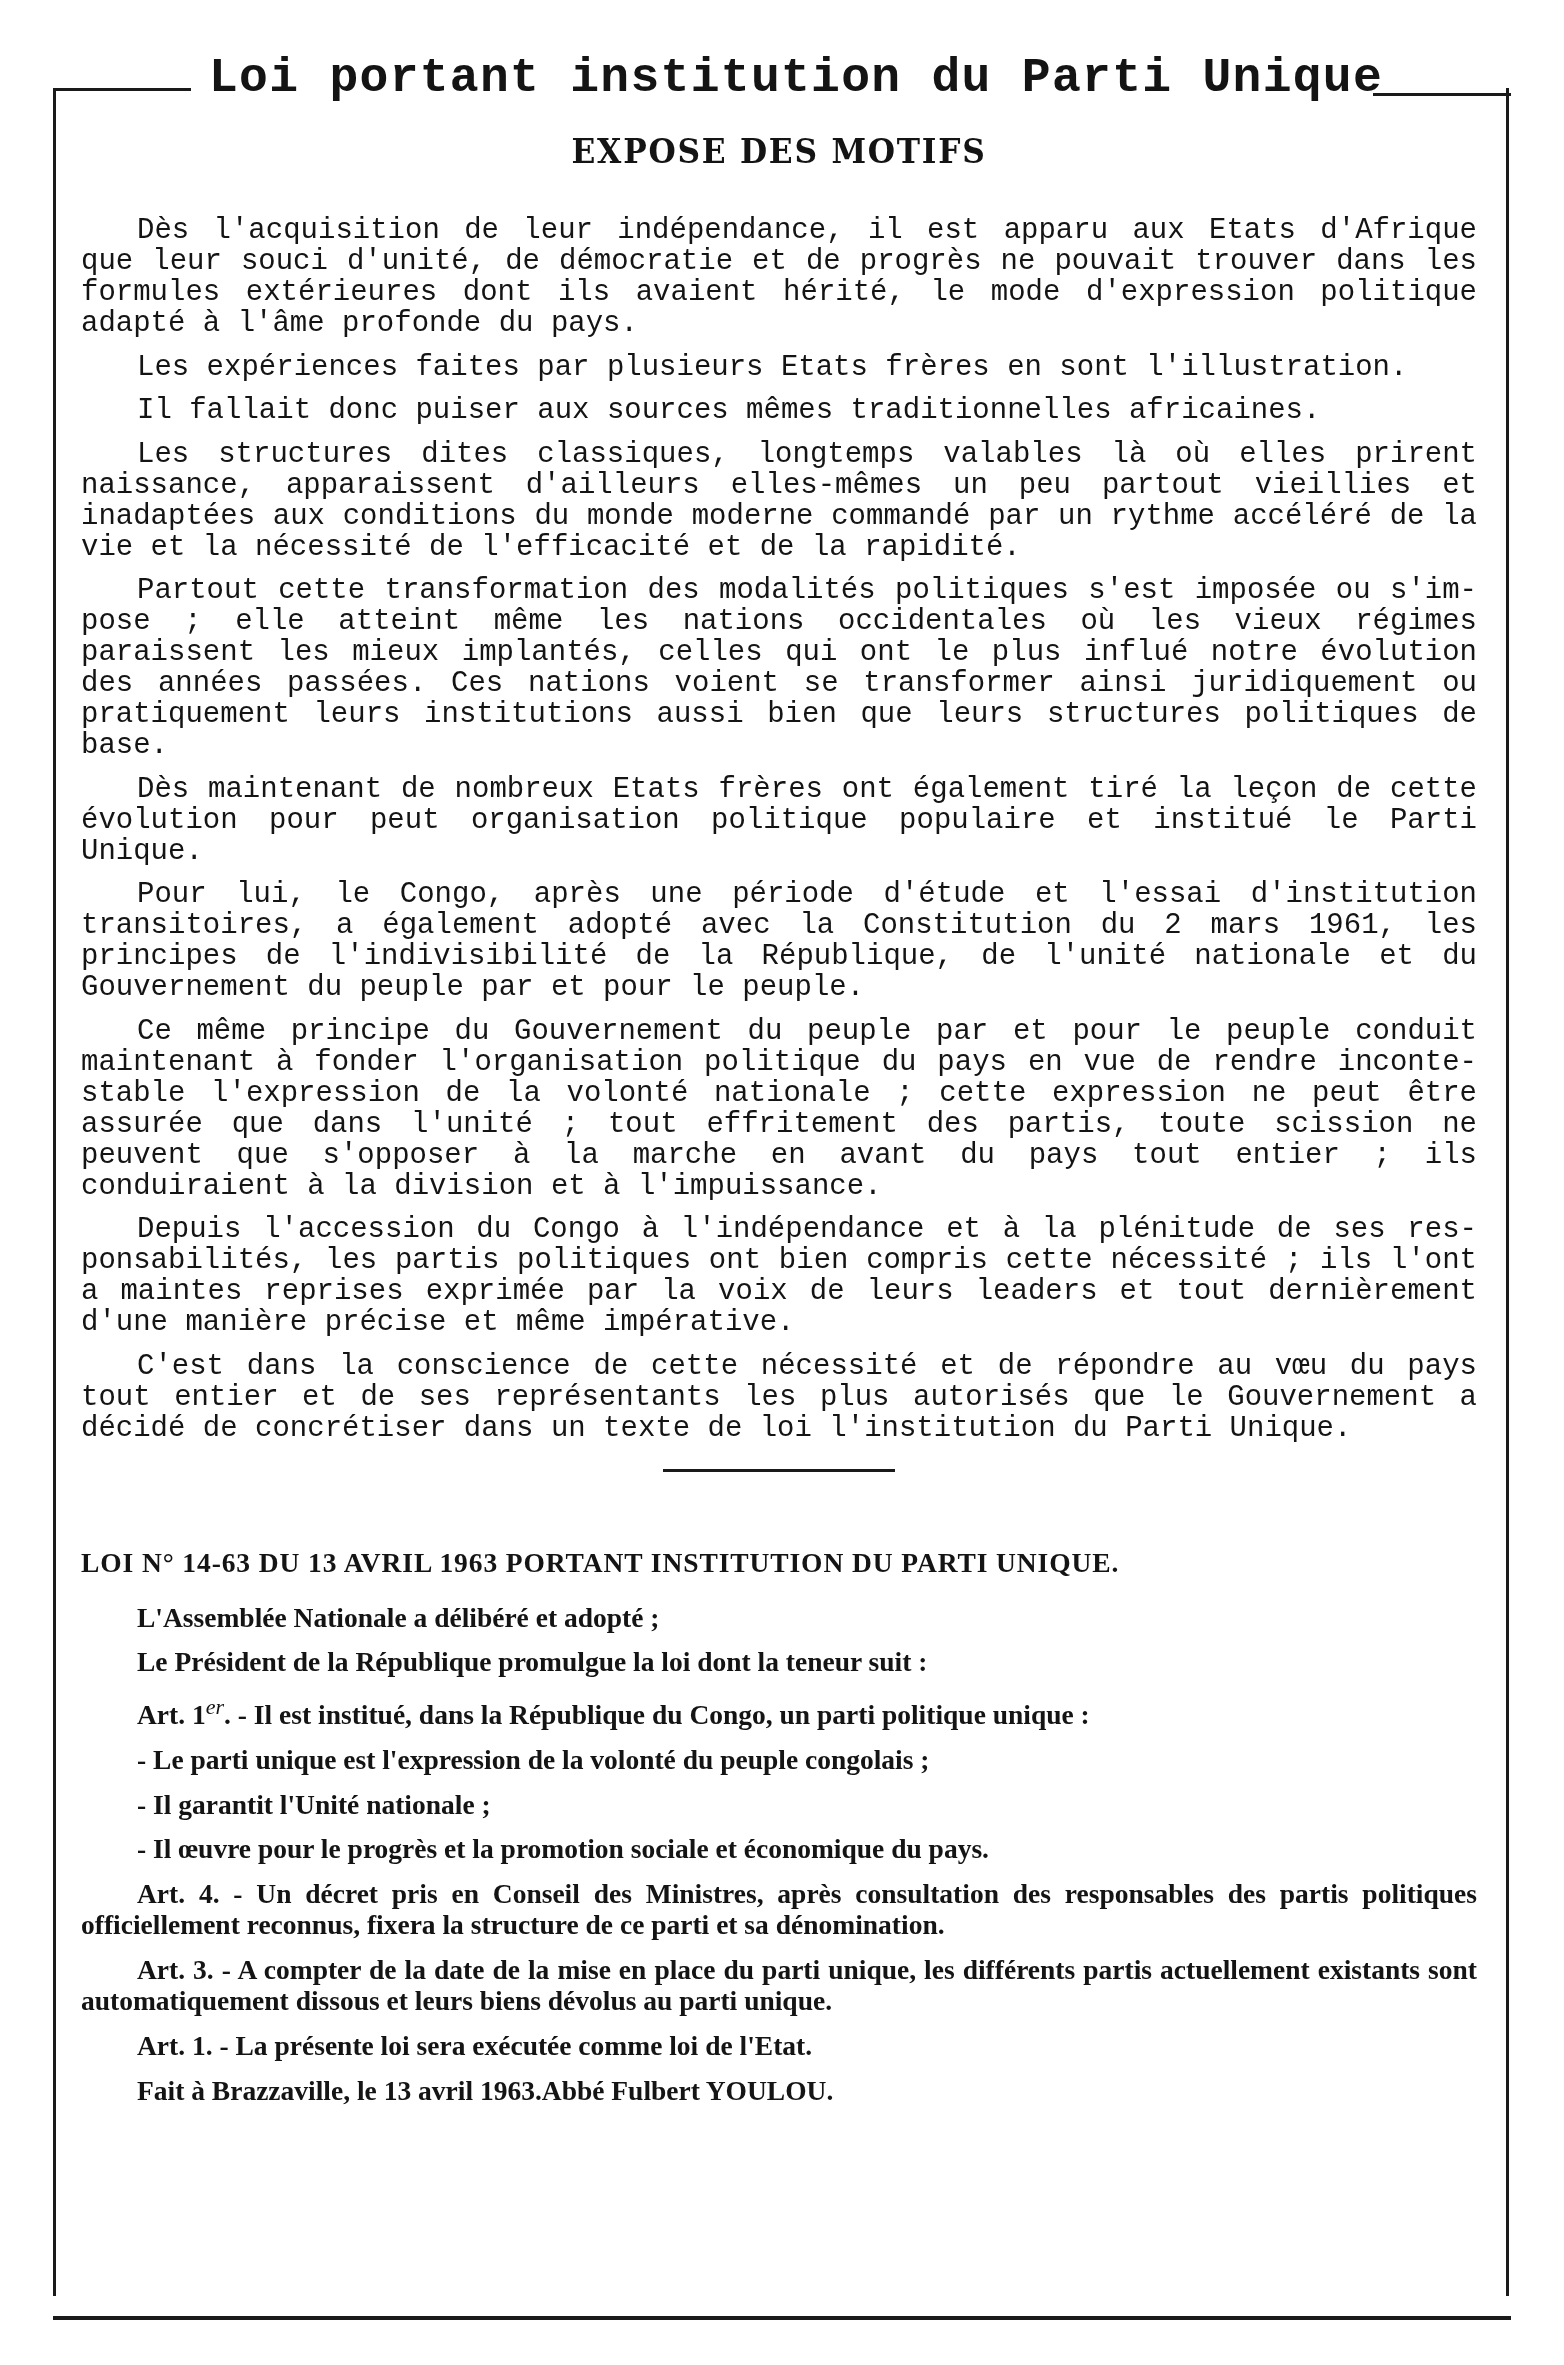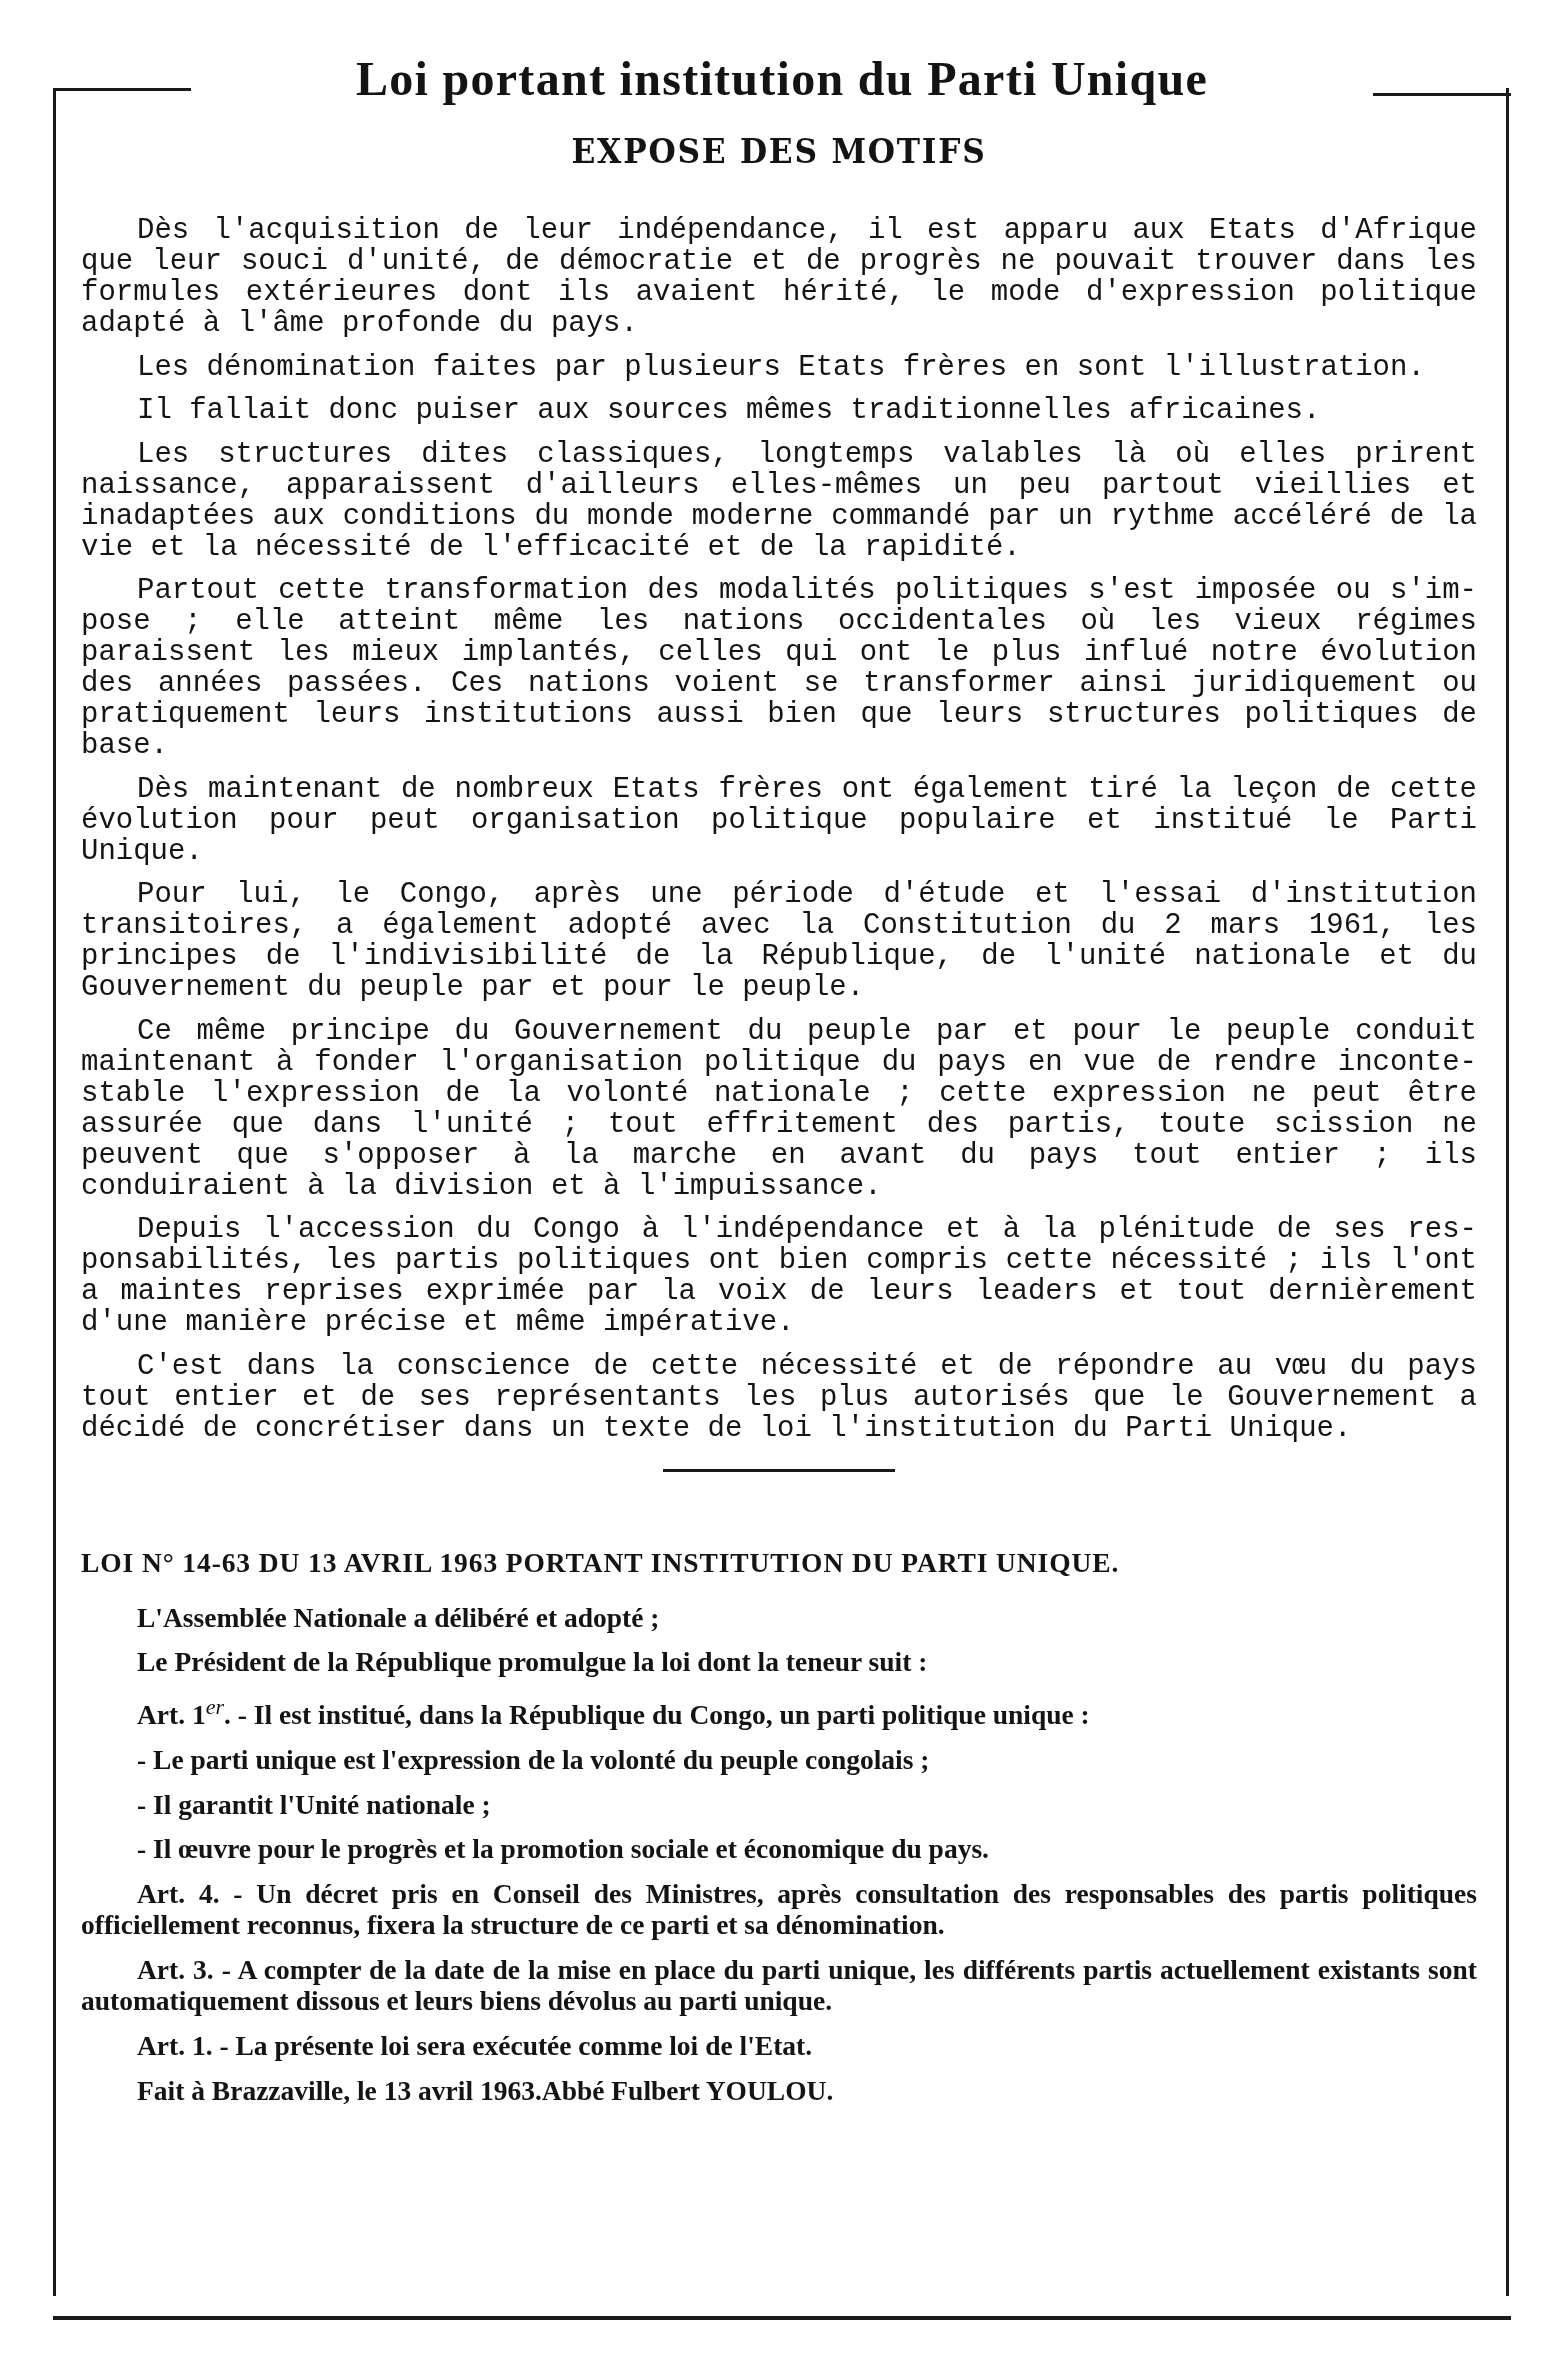--- a/index.html
+++ b/index.html
@@ -2,21 +2,21 @@
 <html style="font-size:10px"><head>
 <meta charset="utf-8">
 <style>
   html, body { margin: 0; padding: 0; background: #ffffff; }
   body { width: 1565px; height: 2366px; position: relative; overflow: hidden; color: #141414; }
 
   .title-row { position: absolute; left: 53px; top: 38px; width: 1458px; height: 69px; }
   .title-line-left { position: absolute; left: 0; top: 50px; width: 138px; border-top: 3.1px solid #1a1a1a; }
   .title-line-right { position: absolute; right: 0; top: 55px; width: 138px; border-top: 3.1px solid #1a1a1a; }
   .title { position: absolute; left: 156px; right: 156px; top: 6.3px; text-align: center;
-           font-family: Liberation Serif, serif; font-weight: bold; font-size: 48px;
+           font-family: Liberation Mono, monospace; font-weight: bold; font-size: 48px;
            letter-spacing: 1.3px; white-space: nowrap; line-height: 69px; }
 
   .frame { position: absolute; left: 53px; top: 88px; width: 1456px; height: 2208px;
            border-left: 3.1px solid #1a1a1a; border-right: 3.1px solid #1a1a1a; box-sizing: border-box; }
   .bottom-rule { position: absolute; left: 53px; top: 2316px; width: 1458px; border-top: 4.4px solid #1a1a1a; }
 
   .content { position: absolute; left: 81px; top: 131px; width: 1396px; }
 
   .subtitle { text-align: center; font-family: "DejaVu Serif", serif; font-weight: bold;
               font-size: 34px; letter-spacing: 1.9px; margin: 0 0 44px 0; transform: scaleX(0.92); }
@@ -43,21 +43,21 @@
 </div>
 
 <div class="frame"></div>
 <div class="bottom-rule"></div>
 
 <div class="content">
   <div class="subtitle">EXPOSE DES MOTIFS</div>
 
   <div class="expose">
     <p>Dès l'acquisition de leur indépendance, il est apparu aux Etats d'Afrique que leur souci d'unité, de démocratie et de progrès ne pouvait trouver dans les formules extérieures dont ils avaient hérité, le mode d'expression politique adapté à l'âme profonde du pays.</p>
-    <p>Les dénomination faites par plusieurs Etats frères en sont l'illustration.</p>
+    <p>Les expériences faites par plusieurs Etats frères en sont l'illustration.</p>
     <p>Il fallait donc puiser aux sources mêmes traditionnelles africaines.</p>
     <p>Les structures dites classiques, longtemps valables là où elles prirent naissance, apparaissent d'ailleurs elles-mêmes un peu partout vieillies et inadaptées aux conditions du monde moderne commandé par un rythme accéléré de la vie et la nécessité de l'efficacité et de la rapidité.</p>
     <p>Partout cette transformation des modalités politiques s'est imposée ou s'im­pose ; elle atteint même les nations occidentales où les vieux régimes paraissent les mieux implantés, celles qui ont le plus influé notre évolution des années passées. Ces nations voient se transformer ainsi juridiquement ou pratiquement leurs institutions aussi bien que leurs structures politiques de base.</p>
     <p>Dès maintenant de nombreux Etats frères ont également tiré la leçon de cette évolution pour peut organisation politique populaire et institué le Parti Unique.</p>
     <p>Pour lui, le Congo, après une période d'étude et l'essai d'institution transi­toires, a également adopté avec la Constitution du 2 mars 1961, les principes de l'indivisibilité de la République, de l'unité nationale et du Gouvernement du peuple par et pour le peuple.</p>
     <p>Ce même principe du Gouvernement du peuple par et pour le peuple conduit maintenant à fonder l'organisation politique du pays en vue de rendre inconte­stable l'expression de la volonté nationale ; cette expression ne peut être assurée que dans l'unité ; tout effritement des partis, toute scission ne peuvent que s'opposer à la marche en avant du pays tout entier ; ils conduiraient à la divi­sion et à l'impuissance.</p>
     <p>Depuis l'accession du Congo à l'indépendance et à la plénitude de ses res­ponsabilités, les partis politiques ont bien compris cette nécessité ; ils l'ont a maintes reprises exprimée par la voix de leurs leaders et tout dernièrement d'une manière précise et même impérative.</p>
     <p>C'est dans la conscience de cette nécessité et de répondre au vœu du pays tout entier et de ses représentants les plus autorisés que le Gouvernement a décidé de concrétiser dans un texte de loi l'institution du Parti Unique.</p>
   </div>
 

